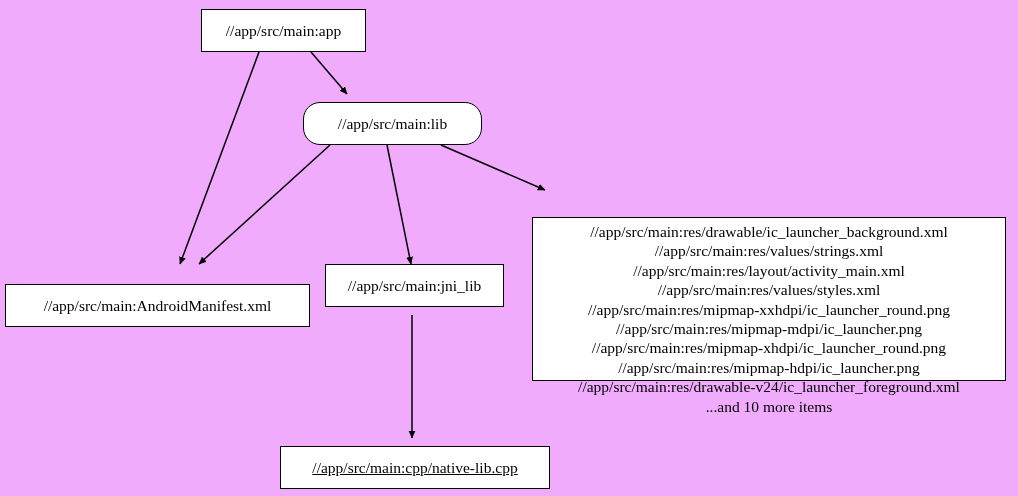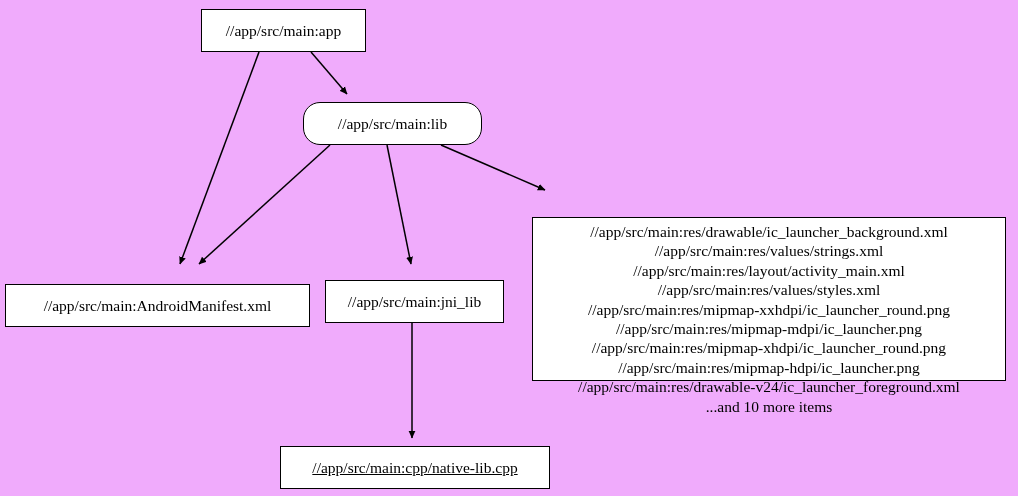--- a/index.html
+++ b/index.html
@@ -51,21 +51,21 @@
     text-align: center;
     font-size: 15.5px;
     line-height: 19.4px;
     white-space: pre;
   }
 
   
   #node-app            { left: 201px; top: 9px;   width: 165px; height: 43px; }
   #node-lib            { left: 303px; top: 102px; width: 179px; height: 43px; border-radius: 17px; }
   #node-manifest       { left: 5px;   top: 284px; width: 305px; height: 43px; }
-  #node-jni-lib        { left: 325px; top: 280px; width: 179px; height: 43px; }
+  #node-jni-lib        { left: 325px; top: 264px; width: 179px; height: 43px; }
   #node-resources      { left: 532px; top: 192px; width: 474px; height: 164px; margin-top: 25px; }
   #node-native-lib-cpp { left: 280px; top: 446px; width: 270px; height: 43px; text-decoration: underline; }
 </style>
 </head>
 <body>
 
 <div id="graph">
 
   <svg id="edges" viewBox="0 0 1018 496" width="1018" height="496">
     <defs>

